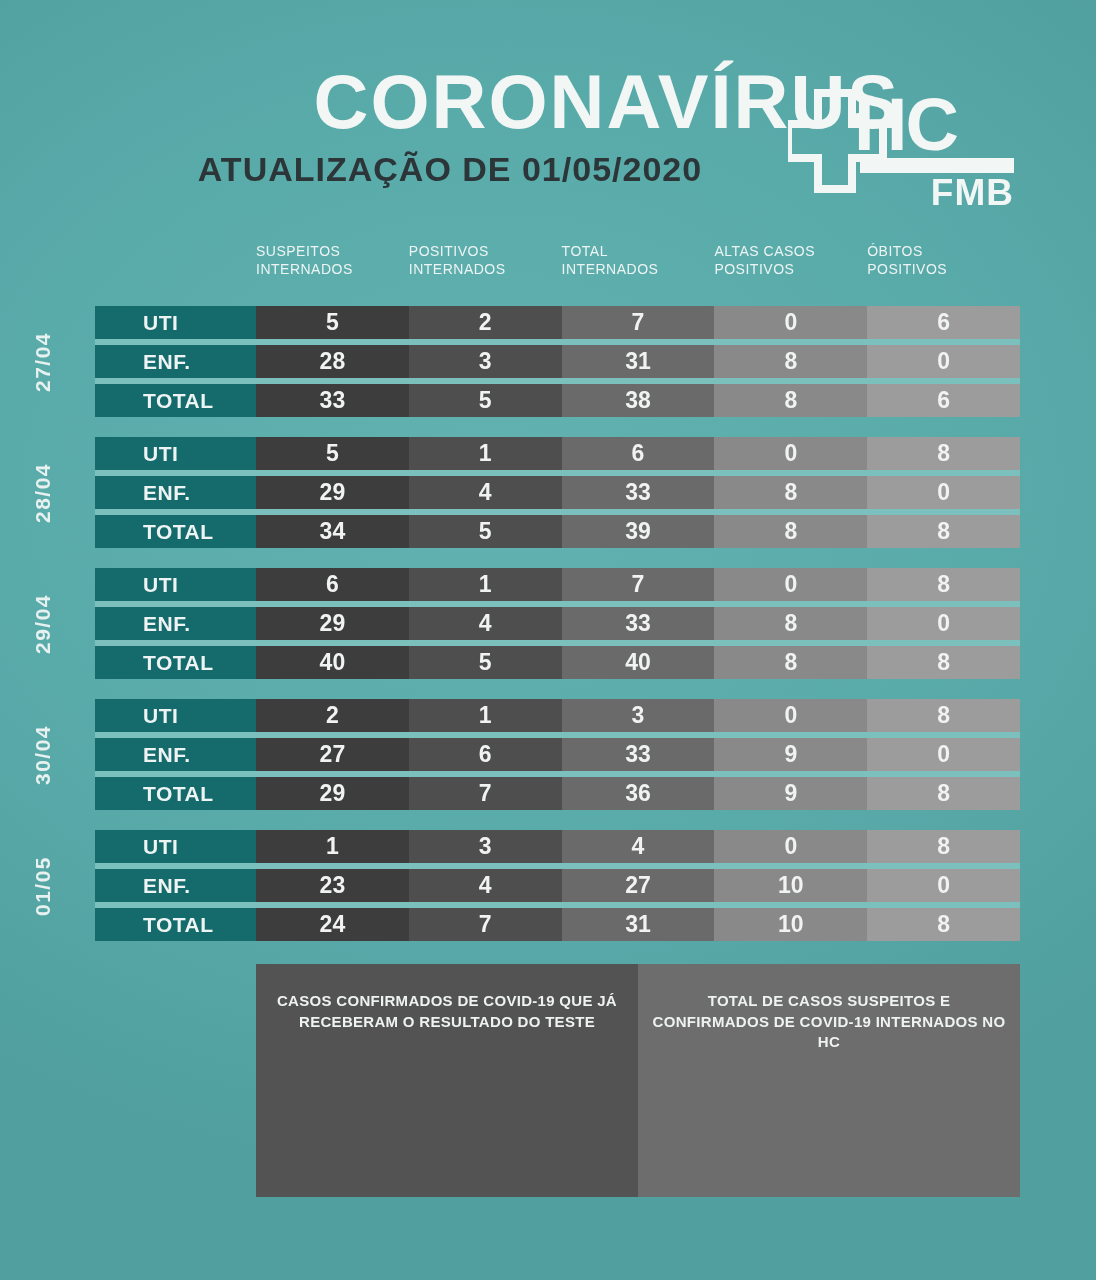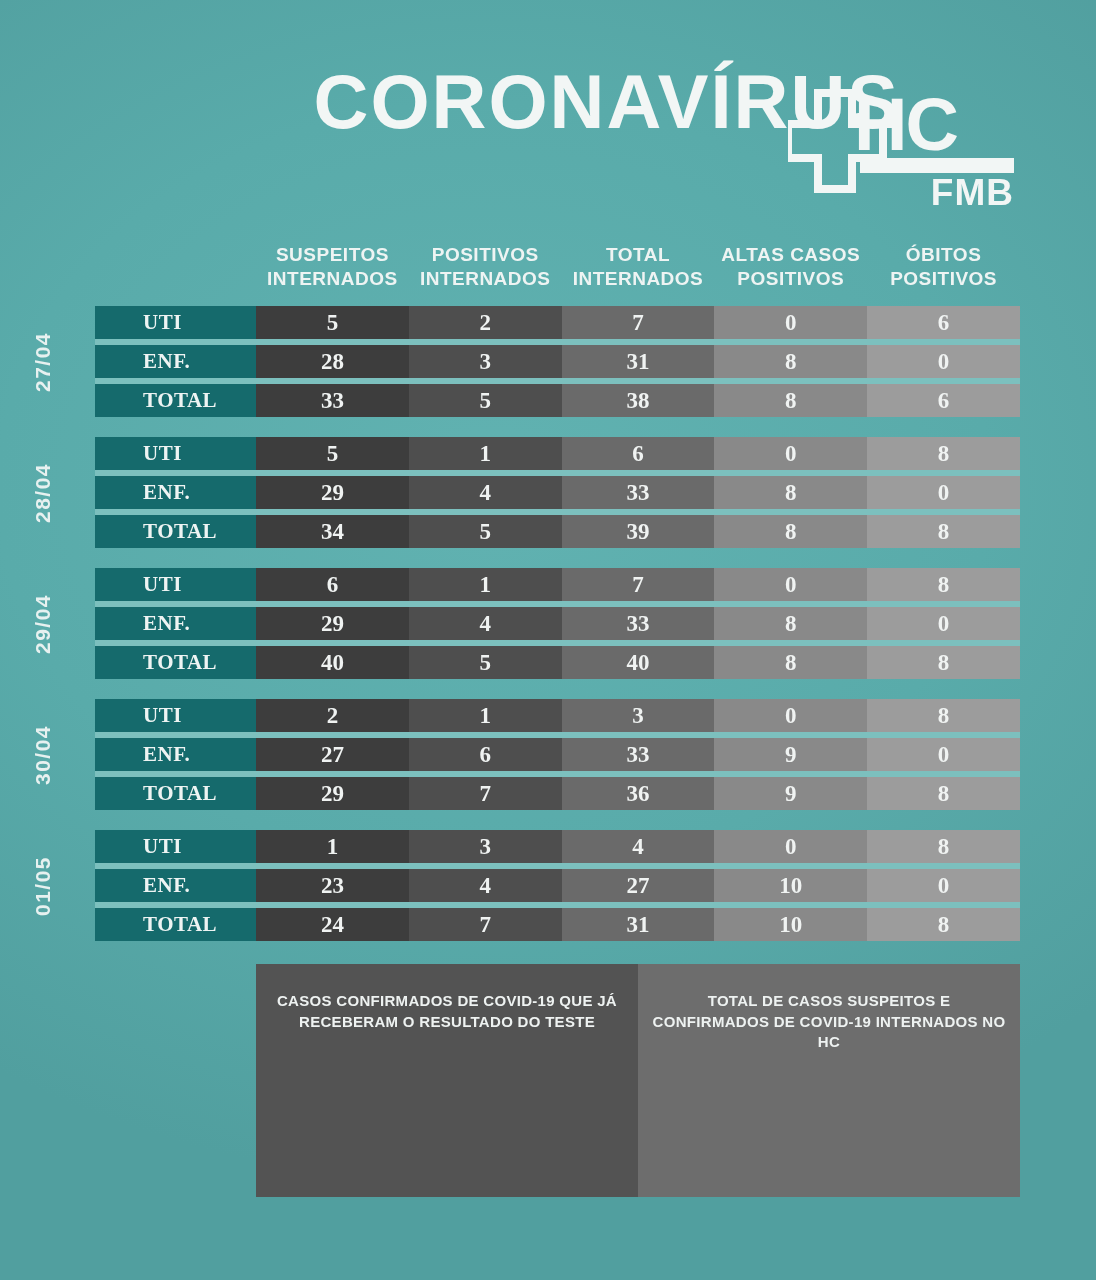--- a/index.html
+++ b/index.html
@@ -26,42 +26,42 @@
     color:#2c3638;
     font-size:34px;font-weight:800;letter-spacing:1px;
   }
   .logo{position:absolute;left:788px;top:76px;width:226px;height:134px;text-align:center;}
   
   .colheads{
     position:absolute;left:256px;top:243px;width:764px;
     display:flex;
   }
   .colhead{
-    flex:1;text-align:center;
-    color:#eef4f3;font-size:19px;font-weight:700;
+    flex:1;text-align:left;
+    color:#eef4f3;font-size:14px;font-weight:400;
     line-height:1.28;letter-spacing:0.5px;
     white-space:pre-line;
   }
   
   .table{position:absolute;left:95px;top:306px;width:925px;}
   .group{
     position:relative;
     margin-bottom:20px;
     background:#7cc0be; 
   }
   .date{
     position:absolute;left:-72px;top:0;height:111px;width:40px;
     display:flex;align-items:center;justify-content:center;
   }
   .date span{
     transform:rotate(-90deg);
     color:#e7f1f0;font-size:21px;font-weight:800;letter-spacing:1.5px;
     white-space:nowrap;
   }
-  .row{display:flex;height:33px;margin-bottom:6px;font-family:Liberation Serif, serif;}
+  .row{display:flex;height:33px;margin-bottom:6px;}
   .row:last-child{margin-bottom:0;}
   .rlabel{
     width:161px;box-sizing:border-box;
     background:#156a6c;
     color:#eef4f3;font-size:21px;font-weight:800;letter-spacing:0.5px;
     line-height:33px;padding-left:48px;
   }
   .cell{
     flex:1;text-align:center;
     color:#f0f3f2;font-size:23px;font-weight:800;
@@ -89,20 +89,21 @@
   .n2{background:#6d6d6d;}
   .n3{background:#8b8b8b;}
   .n4{background:#9e9e9e;}
 </style>
 </head>
 <body>
 
 <div class="page">
 
   <div class="title">CORONAVÍRUS</div>
+  <div class="subtitle">ATUALIZAÇÃO DE 01/05/2020</div>
 
   <div class="logo">
     <svg width="226" height="134" viewBox="0 0 226 134">
       <polygon points="30,17 64,17 64,48 95,48 95,82 64,82 64,113 30,113 30,82 0,82 0,48 30,48" fill="none" stroke="#f2f6f5" stroke-width="8"></polygon>
       <text x="66" y="74" fill="#f2f6f5" font-family="Liberation Sans, sans-serif" font-size="74" font-weight="800" letter-spacing="-2">HC</text>
       <rect x="72" y="82" width="154" height="15" fill="#f2f6f5"></rect>
       <text x="226" y="129" text-anchor="end" fill="#f2f6f5" font-family="Liberation Sans, sans-serif" font-size="37" font-weight="800" letter-spacing="1">FMB</text>
     </svg>
   </div>
 

